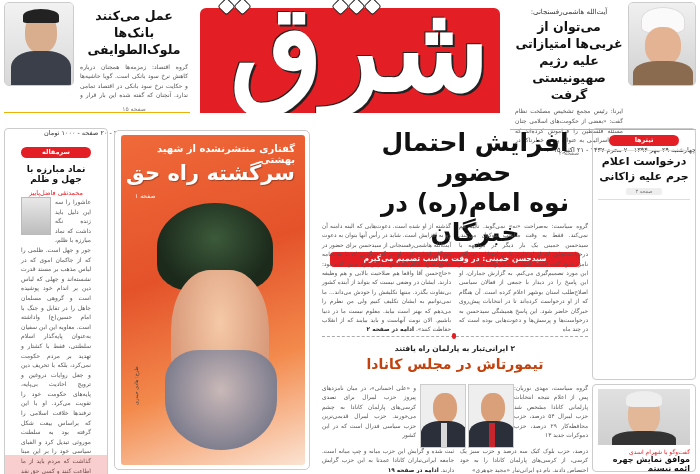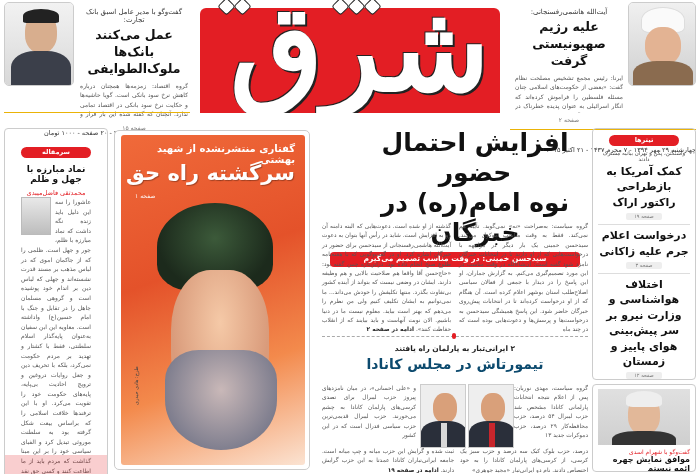--- a/index.html
+++ b/index.html
@@ -54,21 +54,21 @@
   .main-head { left: 320px; top: 128px; width: 270px; text-align: center; }
   .main-head h1 { font-size: 25px; line-height: 1.2; font-weight: bold; color: #111; margin-left: 40px; }
   .sub-pill { margin: 4px auto 0; width: 250px; height: 15px; background: #e31e24; border-radius: 4px; color: #fff; font-size: 7.5px; line-height: 13px; text-align: center; font-weight: bold; }
   .main-body { left: 322px; top: 222px; width: 266px; display: flex; gap: 8px; }
   .main-body .col { flex: 1; font-size: 5.8px; line-height: 1.62; color: #555; text-align: justify; }
   .cont-ref { font-weight: bold; color: #222; }
   .divider { left: 322px; top: 336px; width: 266px; border-top: 1px dashed #aaa; }
   .divider-pin { left: 452px; top: 333px; width: 4px; height: 6px; background: #e31e24; border-radius: 2px; }
 
   .canada-kicker { left: 322px; top: 344px; width: 266px; text-align: center; font-size: 7.5px; font-weight: bold; color: #222; }
-  .canada-title { left: 322px; top: 356px; width: 266px; text-align: center; font-size: 14px; font-weight: bold; color: #0c4a6e; }
+  .canada-title { left: 322px; top: 356px; width: 266px; text-align: center; font-size: 14px; font-weight: bold; color: #c2410c; }
   .canada-photo { width: 68px; height: 64px; border: 1px solid #ccc; background: #eee; position: absolute; overflow: hidden; }
   .person-head { position: absolute; left: 22px; top: 8px; width: 24px; height: 30px; background: #d9a07a; border-radius: 45%; }
   .person-body { position: absolute; left: 8px; top: 36px; width: 52px; height: 30px; background: #2a2f3a; border-radius: 40% 40% 0 0; }
   .person-tie { position: absolute; left: 31px; top: 38px; width: 6px; height: 26px; background: #c8262c; }
   .canada-col { position: absolute; font-size: 5.8px; line-height: 1.62; color: #555; text-align: justify; }
 
   
   .col-right { left: 592px; top: 128px; width: 104px; height: 252px; border: 1px solid #ccc; border-radius: 4px; padding: 4px 5px; text-align: center; overflow: hidden; }
   .rc-kicker { font-size: 5.5px; color: #444; margin-bottom: 2px; }
   .rc-head { font-size: 11px; font-weight: bold; line-height: 1.4; color: #111; }
@@ -86,21 +86,20 @@
 <body>
 
 <div class="abs photo-frame" style="left:4px; top:2px; width:70px; height:84px;">
   <div class="portrait" style="background:linear-gradient(#f2f2f2,#d8d8d8);">
     <div style="position:absolute;left:20px;top:10px;width:32px;height:40px;background:#d8ae8e;border-radius:45%;"></div>
     <div style="position:absolute;left:18px;top:6px;width:36px;height:14px;background:#222;border-radius:50% 50% 10% 10%;"></div>
     <div style="position:absolute;left:6px;top:48px;width:60px;height:40px;background:#3b3f4a;border-radius:40% 40% 0 0;"></div>
   </div>
 </div>
 <div class="abs topbox-text" style="left:80px; top:8px; width:108px;">
-  <div class="kicker">گفت‌وگو با مدیر عامل اسبق بانک تجارت:</div>
   <div class="top-head">
     <div>عمل می‌کنند</div>
     <div>بانک‌ها ملوک‌الطوایفی</div>
   </div>
   <div class="body-text" style="margin-top:3px; height:40px; overflow:hidden;">گروه اقتصاد: زمزمه‌ها همچنان درباره کاهش نرخ سود بانکی است. گویا حاشیه‌ها و حکایت نرخ سود بانکی در اقتصاد تمامی ندارد. آنچنان که گفته شده این بار قرار و مدارها بر این است که نرخ سود بانکی را به اخرین نرخ تورم اعلامی بانک مرکزی...</div>
   <div class="page-ref">صفحه ۱۵</div>
 </div>
 
 <div class="abs masthead">
   <div class="masthead-red">
@@ -113,40 +112,41 @@
   <div class="logo-dots" style="left:134px;">
     <div class="logo-dot"></div>
       <div class="logo-dot"></div>
       <div class="logo-dot"></div>
   </div>
 </div>
 
 <div class="abs topbox-text" style="left:515px; top:8px; width:108px;">
   <div class="kicker">آیت‌الله هاشمی‌رفسنجانی:</div>
   <div class="top-head">
+    <div>می‌توان از غربی‌ها امتیازاتی</div>
     <div>علیه رژیم صهیونیستی گرفت</div>
   </div>
   <div class="body-text" style="margin-top:3px; height:40px; overflow:hidden;">ایرنا: رئیس مجمع تشخیص مصلحت نظام گفت: «بعضی از حکومت‌های اسلامی چنان مسئله فلسطین را فراموش کرده‌اند که انگار اسرائیلی به عنوان پدیده خطرناک در منطقه نیست». آیت‌الله هاشمی‌رفسنجانی در دیدار با...</div>
   <div class="page-ref">صفحه ۲</div>
 </div>
 <div class="abs photo-frame" style="left:628px; top:2px; width:68px; height:84px;">
   <div class="portrait" style="background:linear-gradient(#f0f0f0,#d0d0d0);">
     <div style="position:absolute;left:12px;top:4px;width:44px;height:26px;background:#fafafa;border:1px solid #ddd;border-radius:50% 50% 20% 20%;"></div>
     <div style="position:absolute;left:16px;top:24px;width:36px;height:38px;background:#e3b393;border-radius:45%;"></div>
     <div style="position:absolute;left:4px;top:58px;width:60px;height:30px;background:#8a6b4f;border-radius:40% 40% 0 0;"></div>
   </div>
 </div>
 
 <div class="abs info-line" style="left:4px; top:112px; width:186px; direction:rtl; text-align:right;">سال سیزدهم - شماره ۲۴۲۸ - ۲۰ صفحه - ۱۰۰۰ تومان</div>
 <div class="abs info-line" style="left:510px; top:112px; width:186px; direction:rtl; text-align:right;margin-top:17px;">چهارشنبه ۲۹ مهر ۱۳۹۴ - ۷ محرم ۱۴۳۷ - ۲۱ اکتبر ۲۰۱۵</div>
 
 <div class="abs col-left">
   <div class="tag-pill">سرمقاله</div>
   <div class="edit-title">نماد مبارزه با جهل و ظلم</div>
-  <div class="author-name">محمدتقی فاضل‌میبدی</div>
+  <div class="author-name">محمدتقی فاضل‌پاییز</div>
   <div class="author-photo"></div>
   <div class="body-text">عاشورا را سه این دلیل باید زنده نگه داشت که نماد مبارزه با ظلم، جور و جهل است. ظلمی را که از جاکمان اموی که در لباس مذهب بر مسند قدرت نشسته‌اند و جهلی که لباس دین بر اندام خود پوشیده است و گروهی مسلمان جاهل را در تقابل و جنگ با امام حسین(ع) واداشته است. معاویه این ابن سفیان به‌عنوان پایه‌گذار اسلام سلطنتی، فقط با کشتار و تهدید بر مردم حکومت نمی‌کرد، بلکه با تحریف دین و جعل روایات دروغین و ترویج احادیث بی‌پایه، پایه‌های حکومت خود را تقویت می‌کرد. او با این ترفندها خلافت اسلامی را که براساس بیعت شکل گرفته بود به سلطنت موروثی تبدیل کرد و الفبای سیاسی خود را بر این مبنا گذاشت که مردم باید از ما اطاعت کنند و کسی حق نقد و انتقاد ندارد...</div>
   <div class="watermark">
     <div class="watermark-text">شرق</div>
   </div>
 </div>
 
 <div class="abs poster">
   <div class="poster-art">
     <div class="poster-kicker">گفتاری منتشرنشده از شهید بهشتی</div>
@@ -193,37 +193,28 @@
 <div class="canada-col" style="left:322px; top:384px; width:94px; height:62px; overflow:hidden;">و «علی احسانی»، در میان نامزدهای پیروز حزب لیبرال برای تصدی کرسی‌های پارلمان کانادا به چشم می‌خورند. حزب لیبرال قدیمی‌ترین حزب سیاسی فدرال است که در این کشور</div>
 <div class="canada-col" style="left:460px; top:447px; width:128px; height:26px; overflow:hidden;">درصد، حزب بلوک کبک سه درصد و حزب سبز یک کرسی، از کرسی‌های پارلمان کانادا را به خود اختصاص دادند. نام دو ایرانی‌تبار «مجید جوهری»</div>
 <div class="canada-col" style="left:322px; top:447px; width:132px; height:26px; overflow:hidden;">
   <span>ثبت شده و گرایش این حزب میانه و چپ میانه است. جامعه ایرانی‌تباران کانادا عمدتا به این حزب گرایش دارند.</span>
   <span class="cont-ref">ادامه در صفحه ۱۹</span>
 </div>
 
 <div class="abs col-right">
   <div class="tag-pill" style="margin-bottom:4px;">تیترها</div>
 
-  <div>
-    <div class="rc-kicker">واشنگتن، پکن و تهران بیانیه مشترک دادند</div>
-    <div class="rc-head">کمک آمریکا به بازطراحی راکتور اراک</div>
-    <div class="rc-ref">صفحه ۱۹</div>
-  </div>
   <div class="rc-sep"></div>
 
   <div>
     <div class="rc-head">درخواست اعلام جرم علیه زاکانی</div>
     <div class="rc-ref">صفحه ۳</div>
   </div>
   <div class="rc-sep"></div>
 
-  <div>
-    <div class="rc-head">اختلاف هواشناسی و وزارت نیرو بر سر پیش‌بینی هوای پاییز و زمستان</div>
-    <div class="rc-ref">صفحه ۱۲</div>
-  </div>
 
 </div>
 
 <div class="abs interview-box">
   <div class="interview-photo">
     <div class="iv-head"></div>
     <div class="iv-hair"></div>
     <div class="iv-body"></div>
   </div>
   <div class="iv-kicker">گفت‌وگو با شهرام اسدی</div>

